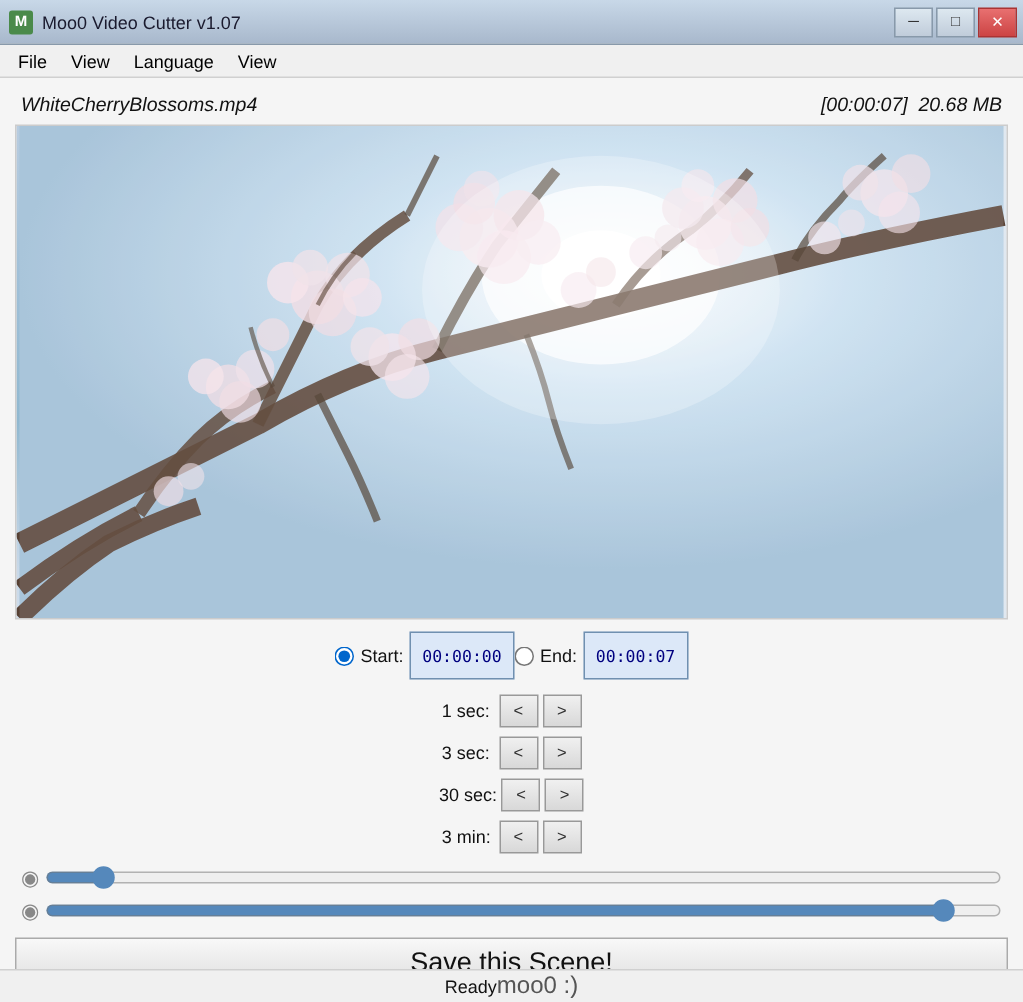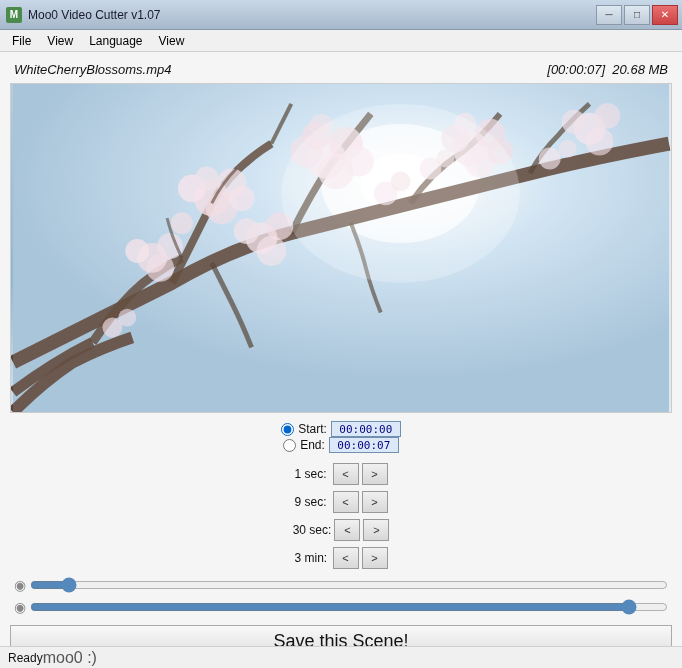--- a/index.html
+++ b/index.html
@@ -129,38 +129,37 @@
       border: 1px solid #ccc;
     }
 
     
     .time-controls {
       display: flex;
       align-items: center;
       justify-content: center;
       gap: 0;
       padding: 4px 0;
-      flex-direction: column;
     }
     .radio-group {
       display: flex;
       align-items: center;
       gap: 4px;
     }
     .radio-input {
       cursor: pointer;
       accent-color: #0066cc;
     }
     .time-label {
       font-size: 12px;
       color: #111;
     }
     .time-field {
       width: 70px;
-      height: 16px;
+      height: 32px;
       border: 1px solid #7090b0;
       background: #dce8f8;
       font-size: 11px;
       text-align: center;
       color: #000080;
       font-family: monospace;
       padding: 1px 2px;
     }
 
     
@@ -233,21 +232,21 @@
     .status-bar {
       position: absolute;
       bottom: 0;
       left: 0;
       right: 0;
       height: 22px;
       background: #f0f0f0;
       border-top: 1px solid #d0d0d0;
       display: flex;
       align-items: center;
-      justify-content: flex-start;
+      justify-content: center;
       padding: 0 8px;
     }
     .status-text {
       font-size: 12px;
       color: #111;
     }
     .status-brand {
       font-size: 16px;
       color: #555;
     }
@@ -394,21 +393,21 @@
 
   <div class="step-controls">
 
     <div class="step-group">
       <span class="step-label">1 sec:</span>
       <button class="step-btn">&lt;</button>
       <button class="step-btn">&gt;</button>
     </div>
 
     <div class="step-group">
-      <span class="step-label">9 sec:</span>
+      <span class="step-label">3 sec:</span>
       <button class="step-btn">&lt;</button>
       <button class="step-btn">&gt;</button>
     </div>
 
     <div class="step-group">
       <span class="step-label">30 sec:</span>
       <button class="step-btn">&lt;</button>
       <button class="step-btn">&gt;</button>
     </div>
 

